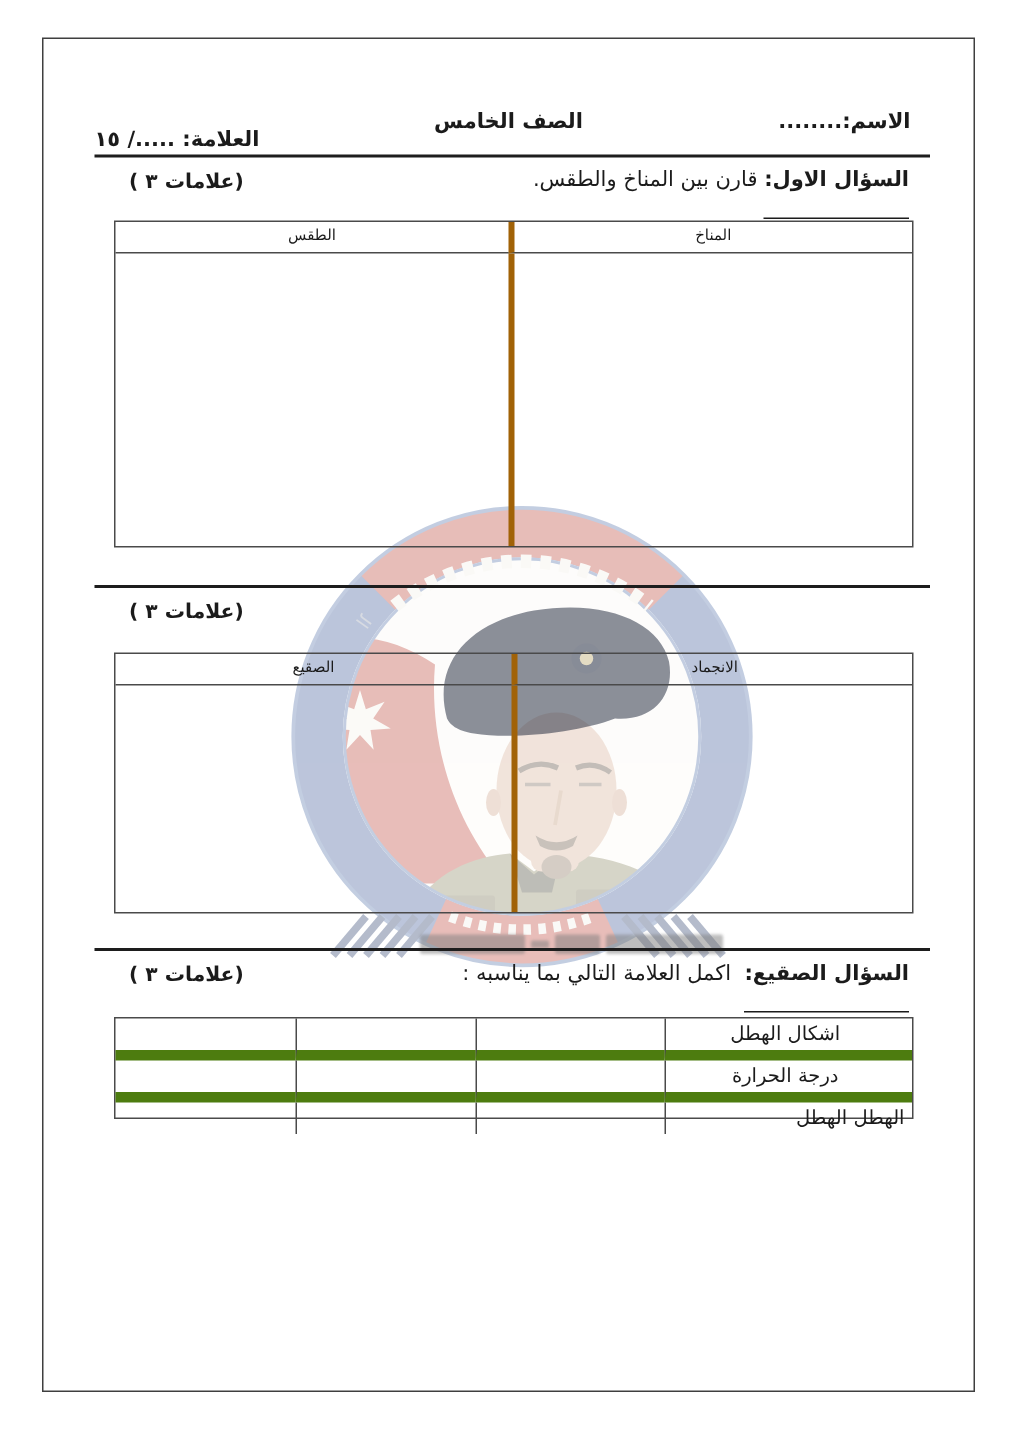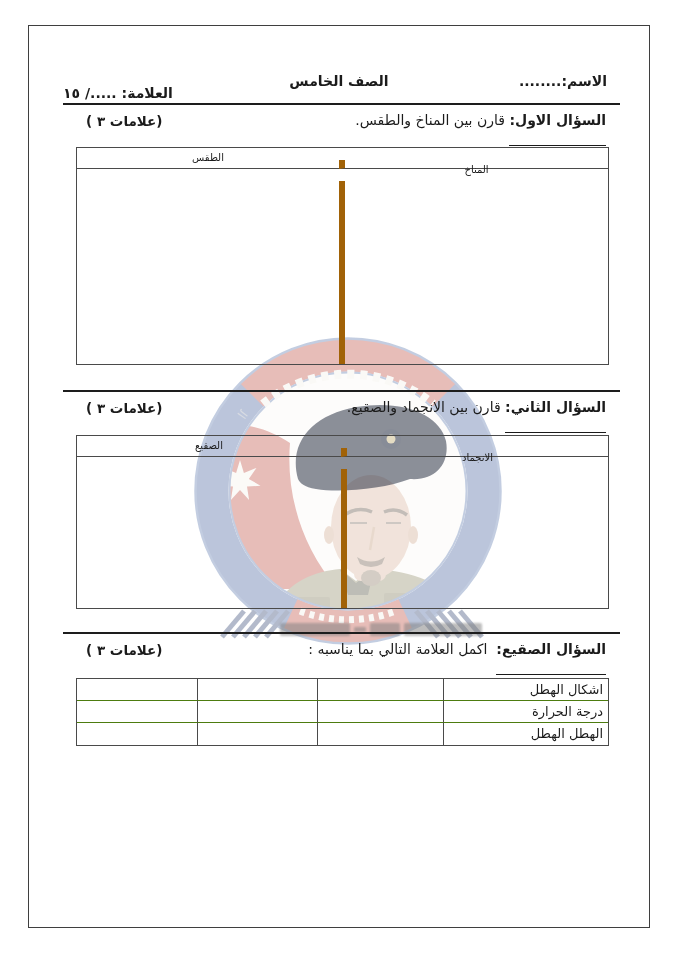--- a/index.html
+++ b/index.html
@@ -33,26 +33,26 @@
   .m2{top:374px;left:57px;}
   .m3{top:616px;left:57px;}
   
   .tbl{
     position:absolute;left:47px;width:533px;box-sizing:border-box;
     border:1px solid #4a4a4a;display:grid;background:transparent;z-index:2;direction:rtl;
   }
   .t1{top:121px;height:218px;grid-template-rows:21px 1fr;grid-template-columns:269px 1fr;}
   .t2{top:409px;height:174px;grid-template-rows:21px 1fr;grid-template-columns:267px 1fr;}
   .hc{font-size:10px;text-align:center;line-height:20px;border-bottom:1px solid #4a4a4a;}
-  .divl{border-left:6px solid #a16207;margin-top:12px;}
+  .divl{border-left:4px solid #a16207;}
   
   .t3{top:652px;height:68px;grid-template-columns:165px 126px 120px 1fr;grid-template-rows:1fr 1fr 1fr;}
   .t3 .cell{box-sizing:border-box;}
   .bl{border-left:1px solid #4a4a4a;}
-  .bb{border-bottom:1px solid #4d7c0f;}
+  .bb{border-bottom:7px solid #4d7c0f;text-align:center;}
   .lbl{font-size:13px;line-height:21px;padding-right:5px;white-space:nowrap;}
   
   .watermark{position:absolute;left:159px;top:305px;z-index:0;}
   .watermark text{font-family:"DejaVu Sans",sans-serif;}
 </style>
 </head>
 <body>
 
 <div class="page">
 
@@ -148,21 +148,20 @@
 
   <div class="tbl t1">
     <div class="hc divl">المناخ</div>
     <div class="hc">الطقس</div>
     <div class="divl"></div>
     <div></div>
   </div>
 
   <div class="rule rule2"></div>
 
-  <span class="abs qtext q2"><span class="qtitle">السؤال الثاني:</span> <span>قارن بين الانجماد والصقيع.</span></span>
   <span class="abs marks m2" dir="ltr">( ٣‎ علامات)</span>
 
   <div class="tbl t2">
     <div class="hc divl">الانجماد</div>
     <div class="hc">الصقيع</div>
     <div class="divl"></div>
     <div></div>
   </div>
 
   <div class="rule rule3"></div>

